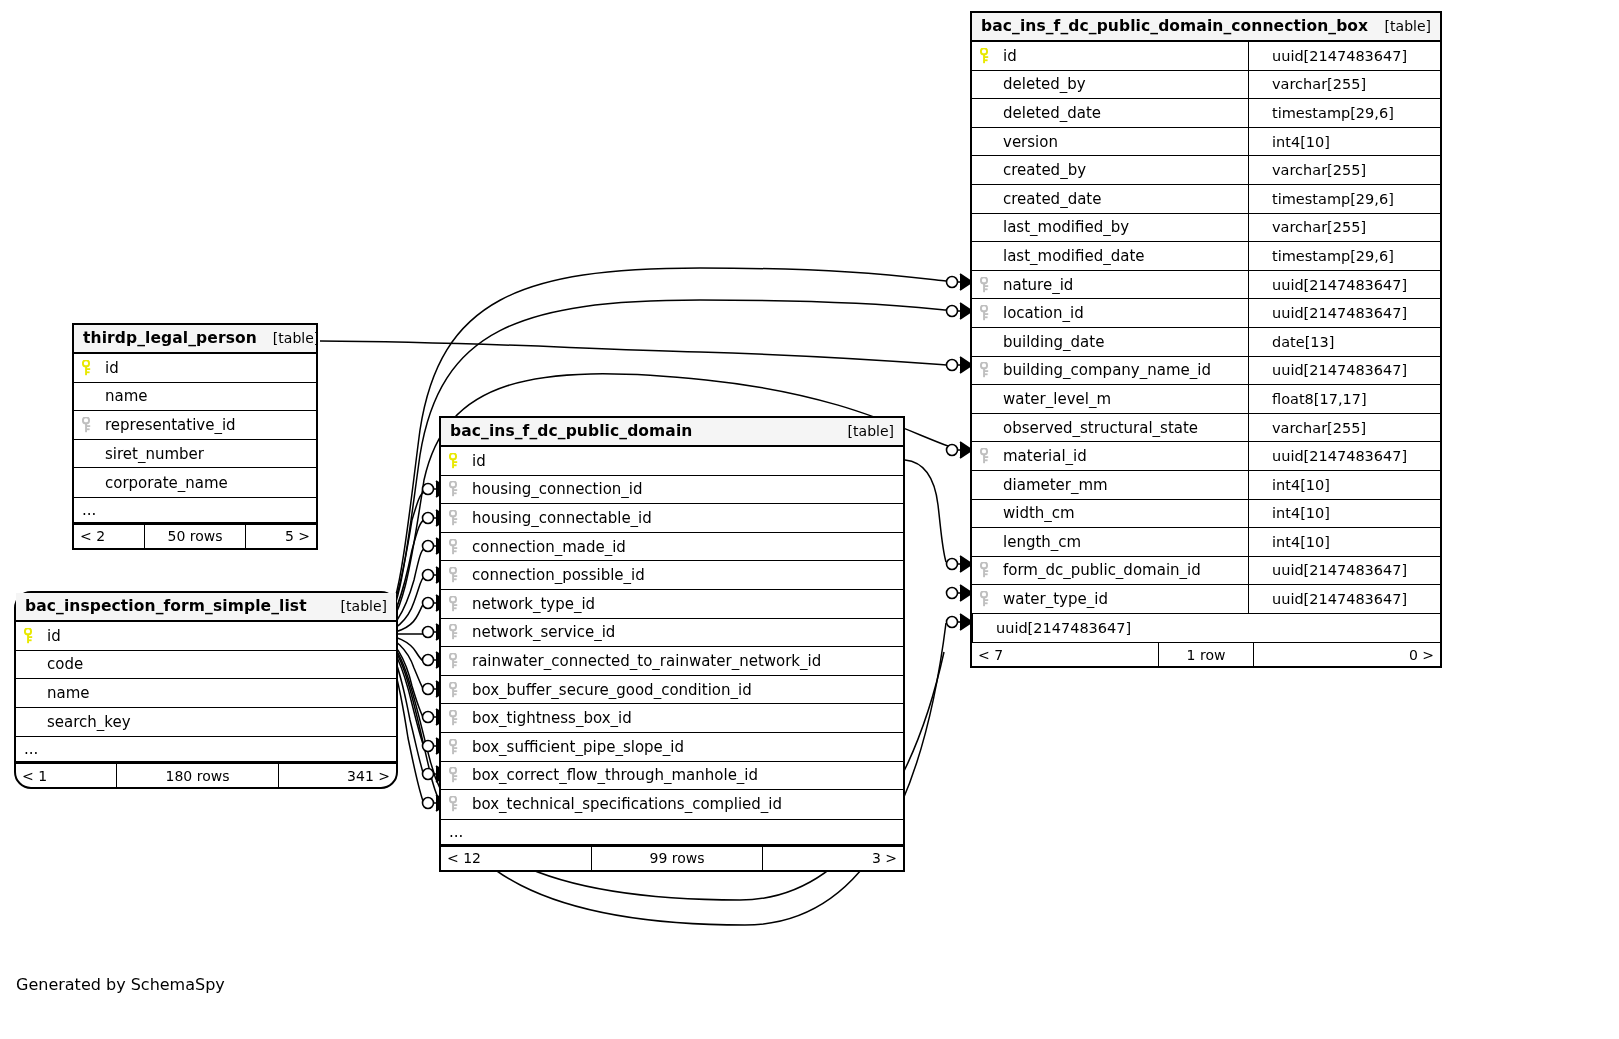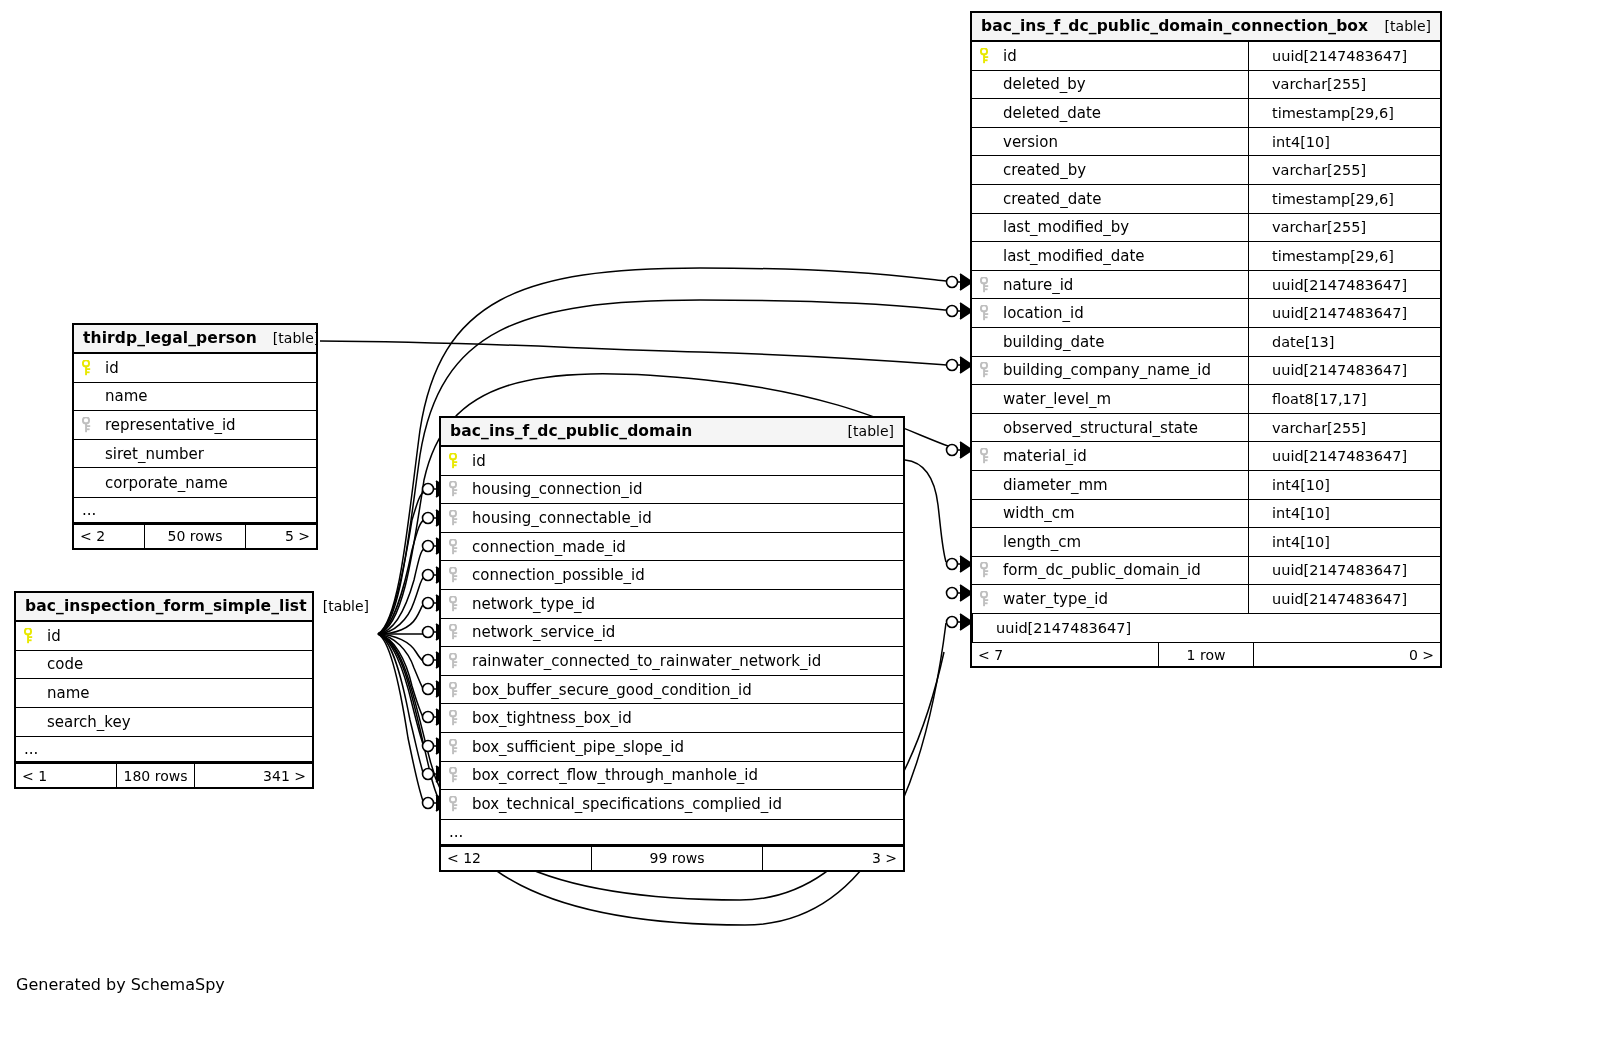--- a/index.html
+++ b/index.html
@@ -150,21 +150,21 @@
     position: absolute;
     left: 16px;
     top: 975px;
     font-size: 16px;
     color: #000000;
     z-index: 3;
   }
 
   
   #node-thirdp_legal_person      { left: 72px;  top: 297px; width: 246px; margin-top: 26px; }
-  #node-bac_inspection_form_simple_list { left: 14px; top: 591px; width: 300px; }
+  #node-bac_inspection_form_simple_list { left: 14px; top: 591px; width: 384px; border-radius: 17px; }
   #node-bac_ins_f_dc_public_domain { left: 439px; top: 416px; width: 466px; }
   #node-bac_ins_f_dc_public_domain_connection_box { left: 970px; top: 11px; width: 472px; }
   #node-bac_ins_f_dc_public_domain_connection_box .col-right { flex: 0 0 192px; }
 
   #node-thirdp_legal_person .foot-prev { flex: 0 0 70px; }
   #node-thirdp_legal_person .foot-next { flex: 0 0 70px; }
   #node-bac_inspection_form_simple_list .foot-prev { flex: 0 0 100px; }
   #node-bac_inspection_form_simple_list .foot-next { flex: 0 0 117px; }
   #node-bac_ins_f_dc_public_domain .foot-prev { flex: 0 0 150px; }
   #node-bac_ins_f_dc_public_domain .foot-next { flex: 0 0 140px; }

